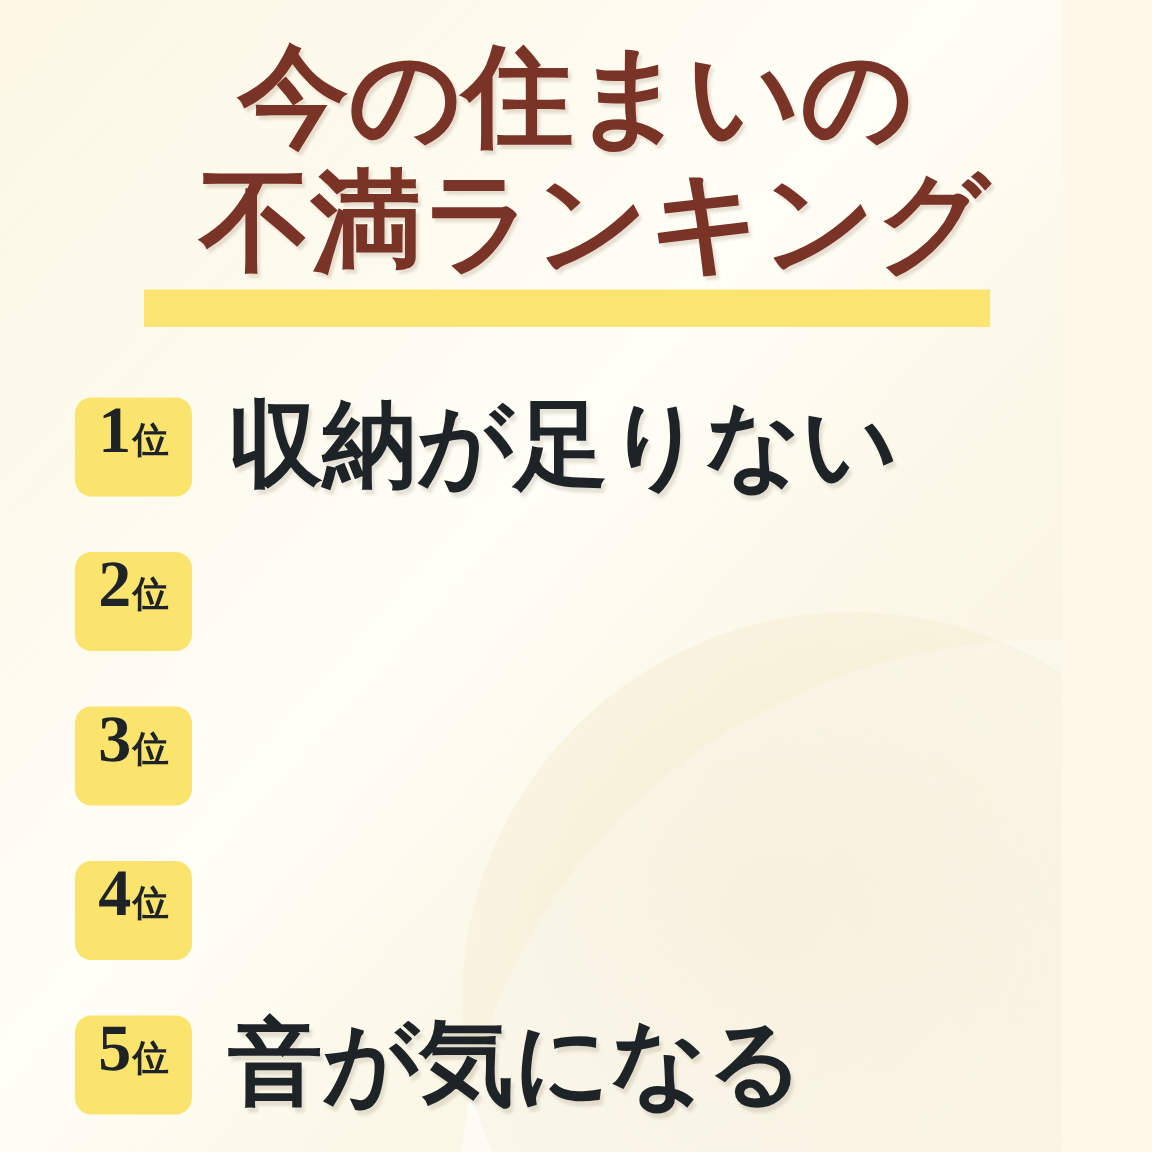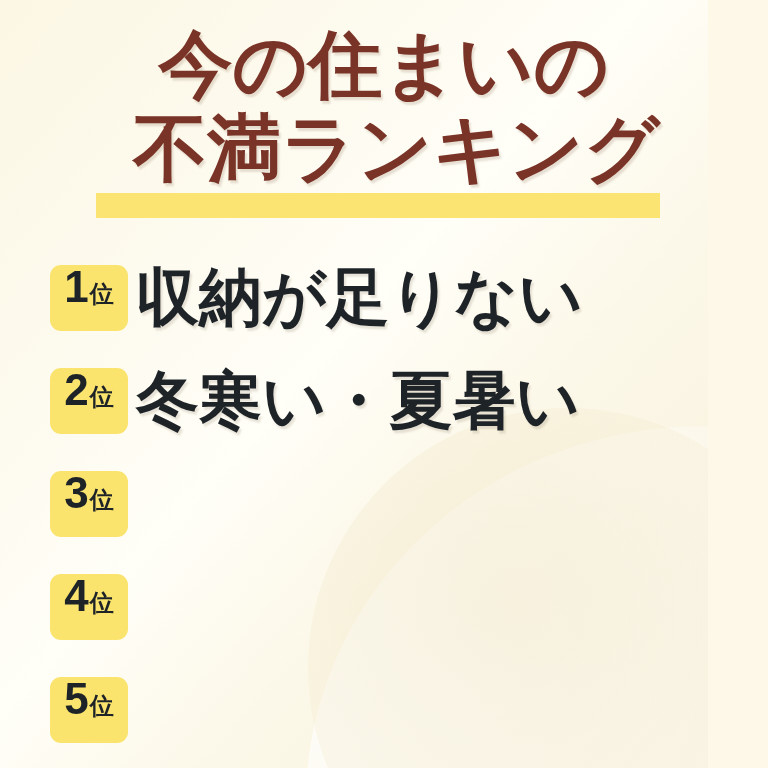--- a/index.html
+++ b/index.html
@@ -15,20 +15,21 @@
     font-family: "Liberation Sans", "DejaVu Sans", sans-serif;
     background: #FDF8E7;
   }
 
   #canvas {
     position: relative;
     width: 708px;
     height: 768px;
     background: #FDF8E7;
     overflow: hidden;
+    font-family: Liberation Serif, serif;
   }
 
   
   .bg-sheen-a {
     position: absolute;
     inset: 0;
     background: linear-gradient(132deg,
         #FCF7E4 0%,
         #FDFAEE 26%,
         #FFFEF7 46%,
@@ -144,21 +145,21 @@
 
   .rank-suffix {
     color: #1E2328;
     font-size: 24px;
     font-weight: 700;
     line-height: 1;
     margin-left: 2px;
   }
 
   .rank-text {
-    margin-left: 8px;
+    margin-left: 24px;
     color: #1E2328;
     font-size: 63px;
     font-weight: 700;
     line-height: 1;
     white-space: nowrap;
     letter-spacing: 0px;
     text-shadow: 2px 3px 2px rgba(110, 95, 70, 0.17);
   }
 </style>
 </head>
@@ -185,21 +186,20 @@
         <span class="rank-suffix">位</span>
       </div>
       <div class="rank-text">収納が足りない</div>
     </div>
 
     <div class="rank-row">
       <div class="rank-badge">
         <span class="rank-num">2</span>
         <span class="rank-suffix">位</span>
       </div>
-      <div class="rank-text">冬寒い・夏暑い</div>
     </div>
 
     <div class="rank-row">
       <div class="rank-badge">
         <span class="rank-num">3</span>
         <span class="rank-suffix">位</span>
       </div>
     </div>
 
     <div class="rank-row">
@@ -207,16 +207,17 @@
         <span class="rank-num">4</span>
         <span class="rank-suffix">位</span>
       </div>
     </div>
 
     <div class="rank-row">
       <div class="rank-badge">
         <span class="rank-num">5</span>
         <span class="rank-suffix">位</span>
       </div>
+      <div class="rank-text">音が気になる</div>
     </div>
 
   </div>
 </div>
 
 </body></html>

